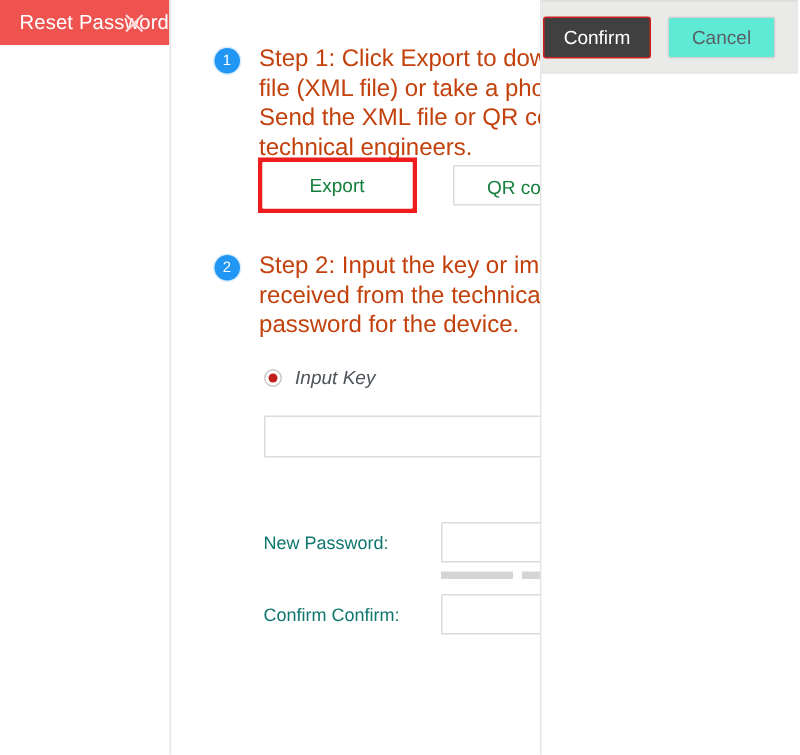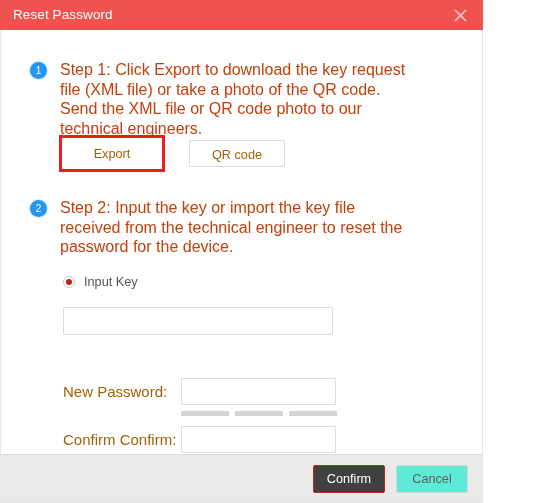--- a/index.html
+++ b/index.html
@@ -10,26 +10,26 @@
   body {
     width: 533px;
     height: 503px;
     font-family: "Liberation Sans", sans-serif;
     -webkit-font-smoothing: antialiased;
     overflow: hidden;
   }
 
   .dialog {
     position: relative;
-    width: 483px;
+    width: 532px;
     height: 503px;
     box-sizing: border-box;
     background: #ffffff;
     display: flex;
-    flex-direction: column;
+    flex-direction: row;
     border-radius: 22px;
   }
 
   
   .titlebar {
     position: relative;
     height: 30px;
     min-height: 30px;
     background: #ee5350;
     display: flex;
@@ -108,39 +108,40 @@
     border: 3px solid #ee1c1c;
     padding: 0;
     display: inline-block;
     line-height: 0;
   }
   .plain-btn {
     width: 96px;
     height: 27px;
     background: #ffffff;
     border: 1px solid #dcdcdc;
-    color: #a16207;
+    color: #15803d;
     font-size: 12.7px;
     font-family: "Liberation Sans", sans-serif;
     line-height: 27px;
     text-align: center;
     box-sizing: border-box;
     cursor: pointer;
     border-radius: 1px;
   }
   .hl-wrap .plain-btn { border: 1px solid #ffffff; width: 100px; height: 31px; line-height: 29px; }
   .qr-btn { margin-left: 24px; text-align: center; }
 
   
   .radio-row {
     position: absolute;
     left: 62px;
     top: 245px;
     display: flex;
     align-items: flex-end;
+    font-style: italic;
   }
   .radio-item { display: flex; align-items: center; cursor: pointer; }
   .radio-item + .radio-item { margin-left: 54px; }
   .radio-dot {
     width: 12px; height: 12px;
     border-radius: 50%;
     border: 1px solid #c8c8c8;
     background: #ffffff;
     box-sizing: border-box;
     position: relative;
@@ -182,22 +183,22 @@
   
   .pw-row {
     position: absolute;
     display: flex;
     align-items: center;
     width: 280px;
   }
   .pw-row-new { left: 62px; top: 348px; }
   .pw-row-confirm { left: 62px; top: 396px; }
   .pw-label {
-    font-size: 15px;
-    color: #a16207;
+    font-size: 12px;
+    color: #0f766e;
     width: 118px;
     flex: 0 0 auto;
   }
   .pw-input {
     width: 155px;
     height: 27px;
     border: 1px solid #dcdcdc;
     background: #ffffff;
     box-sizing: border-box;
     font-family: "Liberation Sans", sans-serif;

